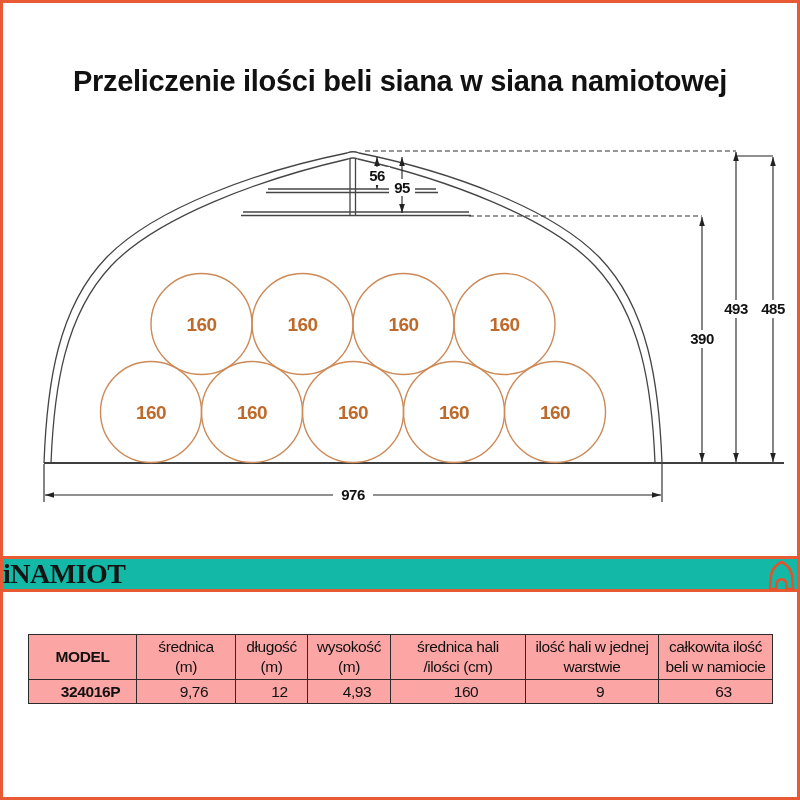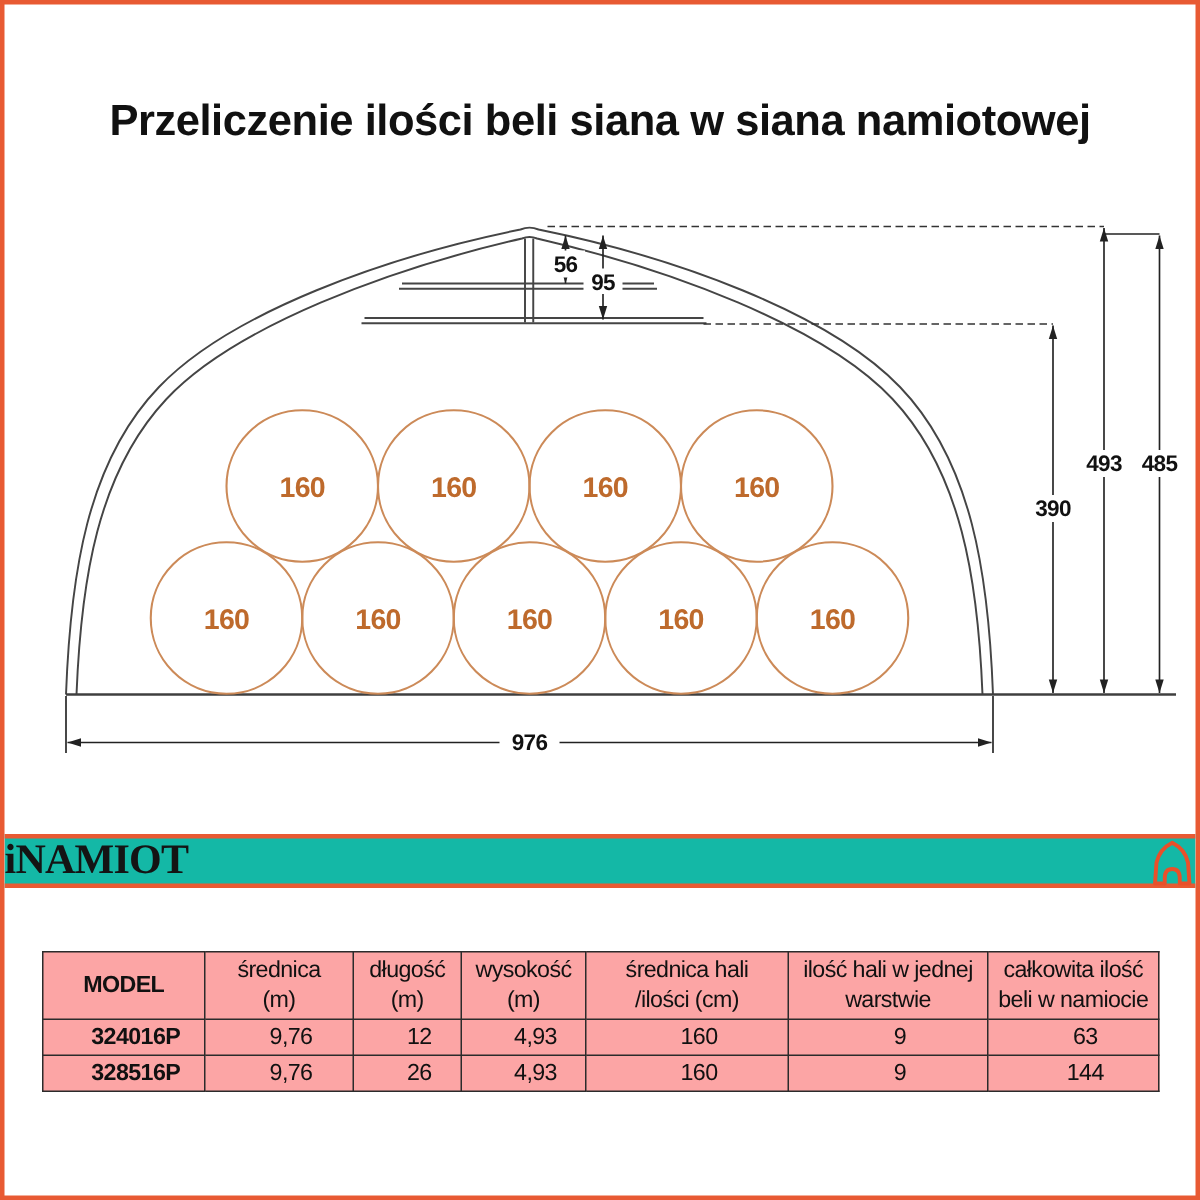--- a/index.html
+++ b/index.html
@@ -226,25 +226,16 @@
     <tbody>
       <tr>
         <td class="model-col">324016P</td>
         <td>9,76</td>
         <td>12</td>
         <td>4,93</td>
         <td>160</td>
         <td>9</td>
         <td>63</td>
       </tr>
-      <tr>
-        <td class="model-col">328516P</td>
-        <td>9,76</td>
-        <td>26</td>
-        <td>4,93</td>
-        <td>160</td>
-        <td>9</td>
-        <td>144</td>
-      </tr>
     </tbody>
   </table>
 
 </div>
 
 </body></html>

